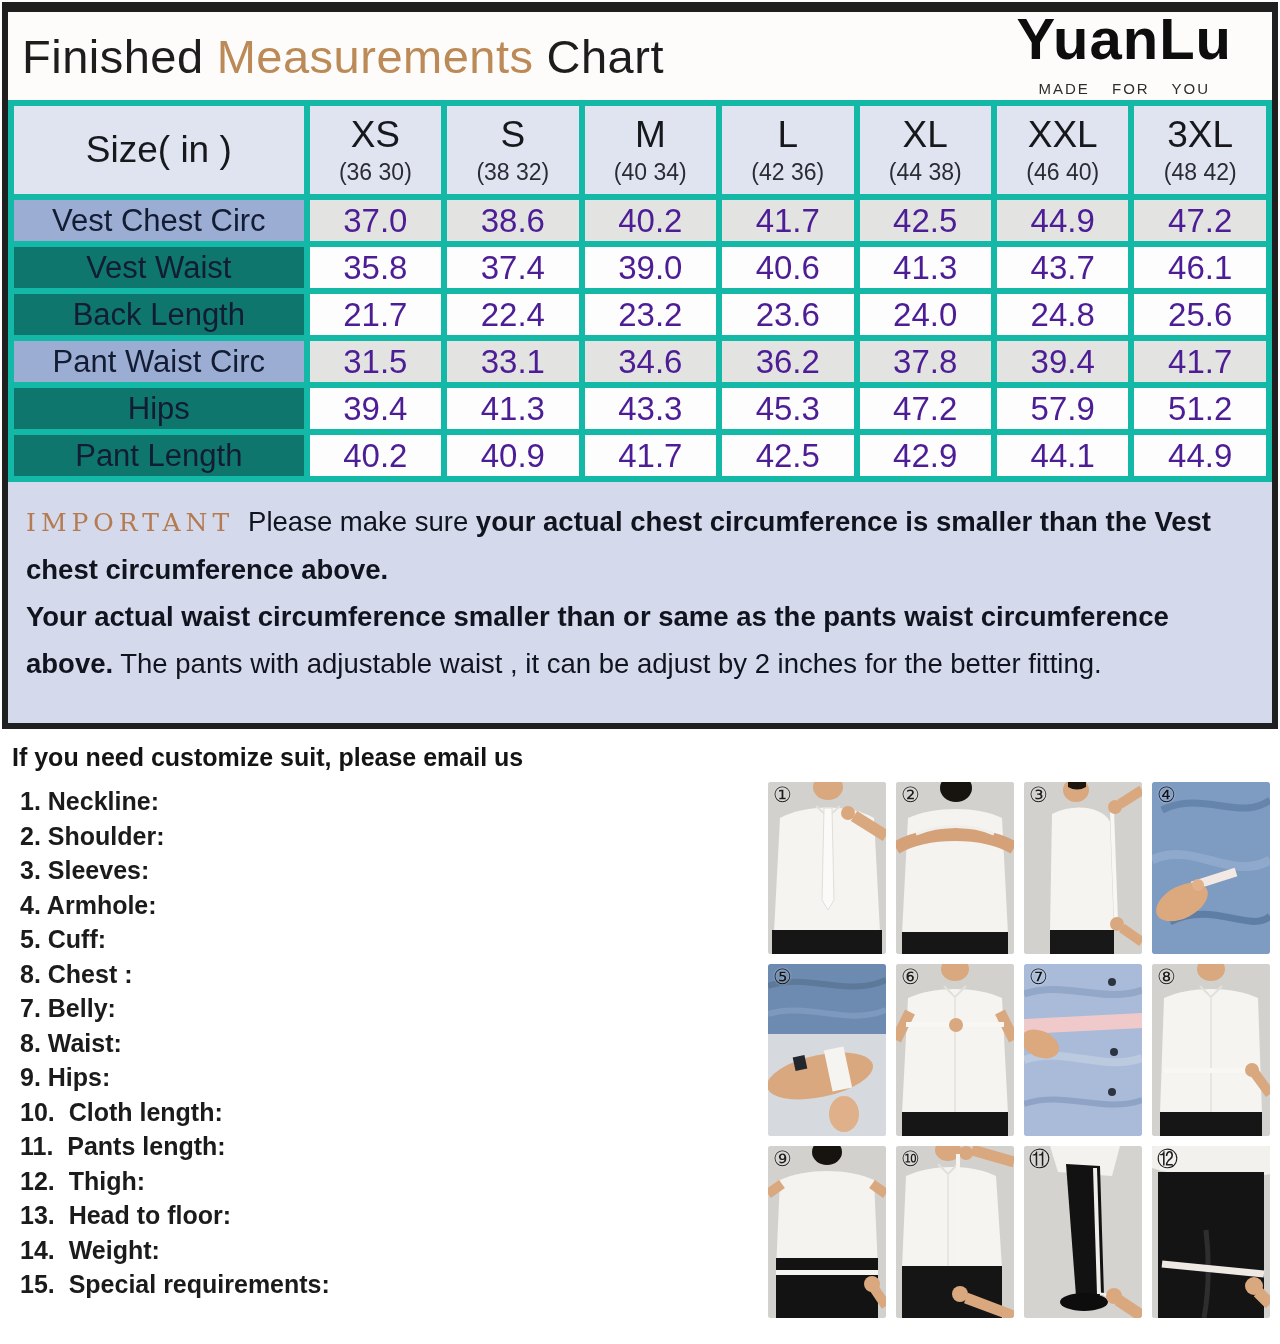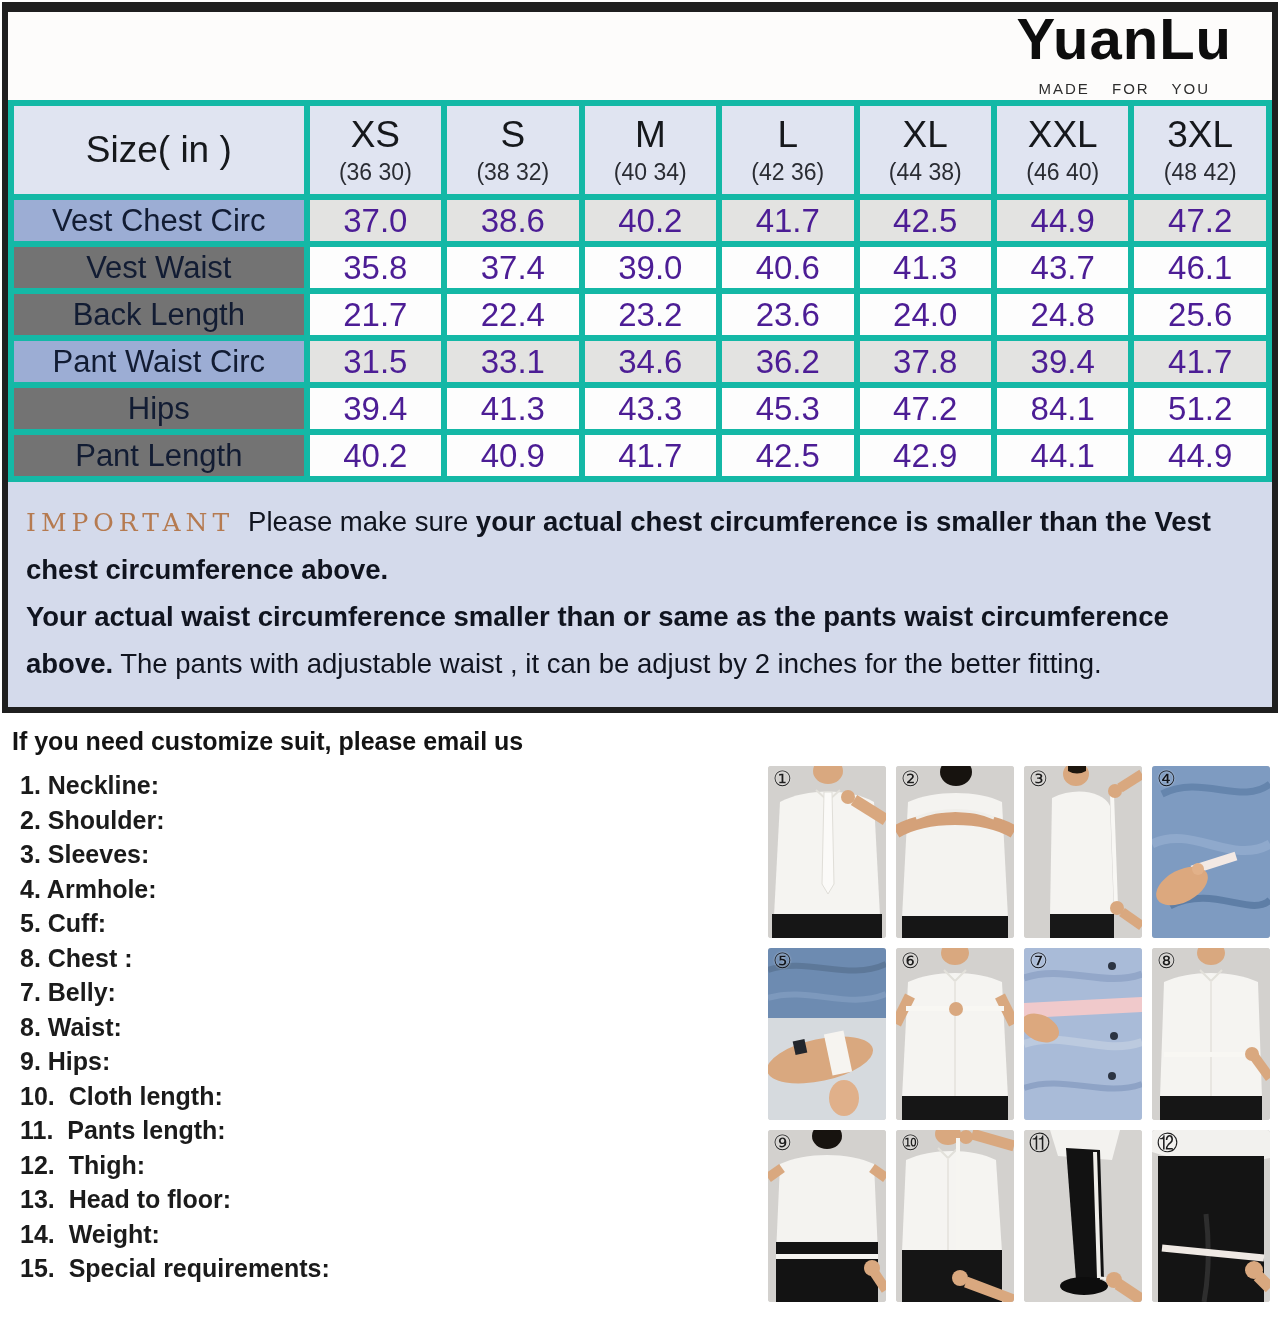--- a/index.html
+++ b/index.html
@@ -24,26 +24,26 @@
 
   
   table.size-table { width:100%; border-collapse:collapse; table-layout:fixed; }
   .size-table th, .size-table td { border:6px solid #14b8a6; text-align:center; vertical-align:middle; overflow:hidden; }
   .size-table col.c-label { width:23.5%; }
   .size-table thead th { height:94px; background:#e0e4f1; font-weight:400; }
   .corner { font-size:37px; color:#16181c; }
   .col-name { display:block; font-size:37px; color:#16181c; line-height:44px; }
   .col-range { display:block; font-size:23px; color:#2a2c33; line-height:30px; }
   .size-table tbody td { height:47px; font-size:33px; color:#4c1d95; background:#fdfdfd; }
-  .size-table tbody td.rlabel { font-size:31px; color:#121c33; background:#737373; }
+  .size-table tbody td.rlabel { font-size:31px; color:#121c33; background:#0f766e; }
   .size-table tr.hl td { background:#e3e3e1; }
   .size-table tr.hl td.rlabel { background:#9cadd4; }
 
   
-  .important { background:#d4daeb; padding:16px 18px 20px 18px; font-size:27.5px; line-height:47px; color:#10141f; }
+  .important { background:#d4daeb; padding:16px 18px 36px 18px; font-size:27.5px; line-height:47px; color:#10141f; }
   .important .kw { font-family:"DejaVu Serif", serif; font-size:25px; letter-spacing:5px; color:#b57a50; font-weight:400; margin-right:14px; }
   .important .lead { font-weight:400; }
   .important b, .important .strong { font-weight:700; }
   .important p + p { margin-top:0px; }
 
   
   .bottom { padding:10px 4px 0 12px; }
   .customize-heading { font-size:25px; font-weight:700; color:#141414; margin:4px 0 8px 0; }
   .bottom-flex { display:flex; align-items:flex-start; }
   .custom-list { list-style:none; flex:1 1 auto; padding-top:4px; }
@@ -61,20 +61,25 @@
   .tile.dark-badge .badge { color:#10131a; }
 </style>
 </head>
 <body>
 
 <div class="page">
 
   <div class="card">
 
     <div class="title-row">
+      <div class="title">
+        <span>Finished</span>
+        <span class="accent">Measurements</span>
+        <span>Chart</span>
+      </div>
       <div class="brand">
         <div class="brand-name">YuanLu</div>
         <div class="brand-tagline">MADE FOR YOU</div>
       </div>
     </div>
 
     <table class="size-table">
       <colgroup>
         <col class="c-label">
           <col>
@@ -159,21 +164,21 @@
           <td>39.4</td>
           <td>41.7</td>
         </tr>
         <tr>
           <td class="rlabel">Hips</td>
           <td>39.4</td>
           <td>41.3</td>
           <td>43.3</td>
           <td>45.3</td>
           <td>47.2</td>
-          <td>84.1</td>
+          <td>57.9</td>
           <td>51.2</td>
         </tr>
         <tr>
           <td class="rlabel">Pant Length</td>
           <td>40.2</td>
           <td>40.9</td>
           <td>41.7</td>
           <td>42.5</td>
           <td>42.9</td>
           <td>44.1</td>

